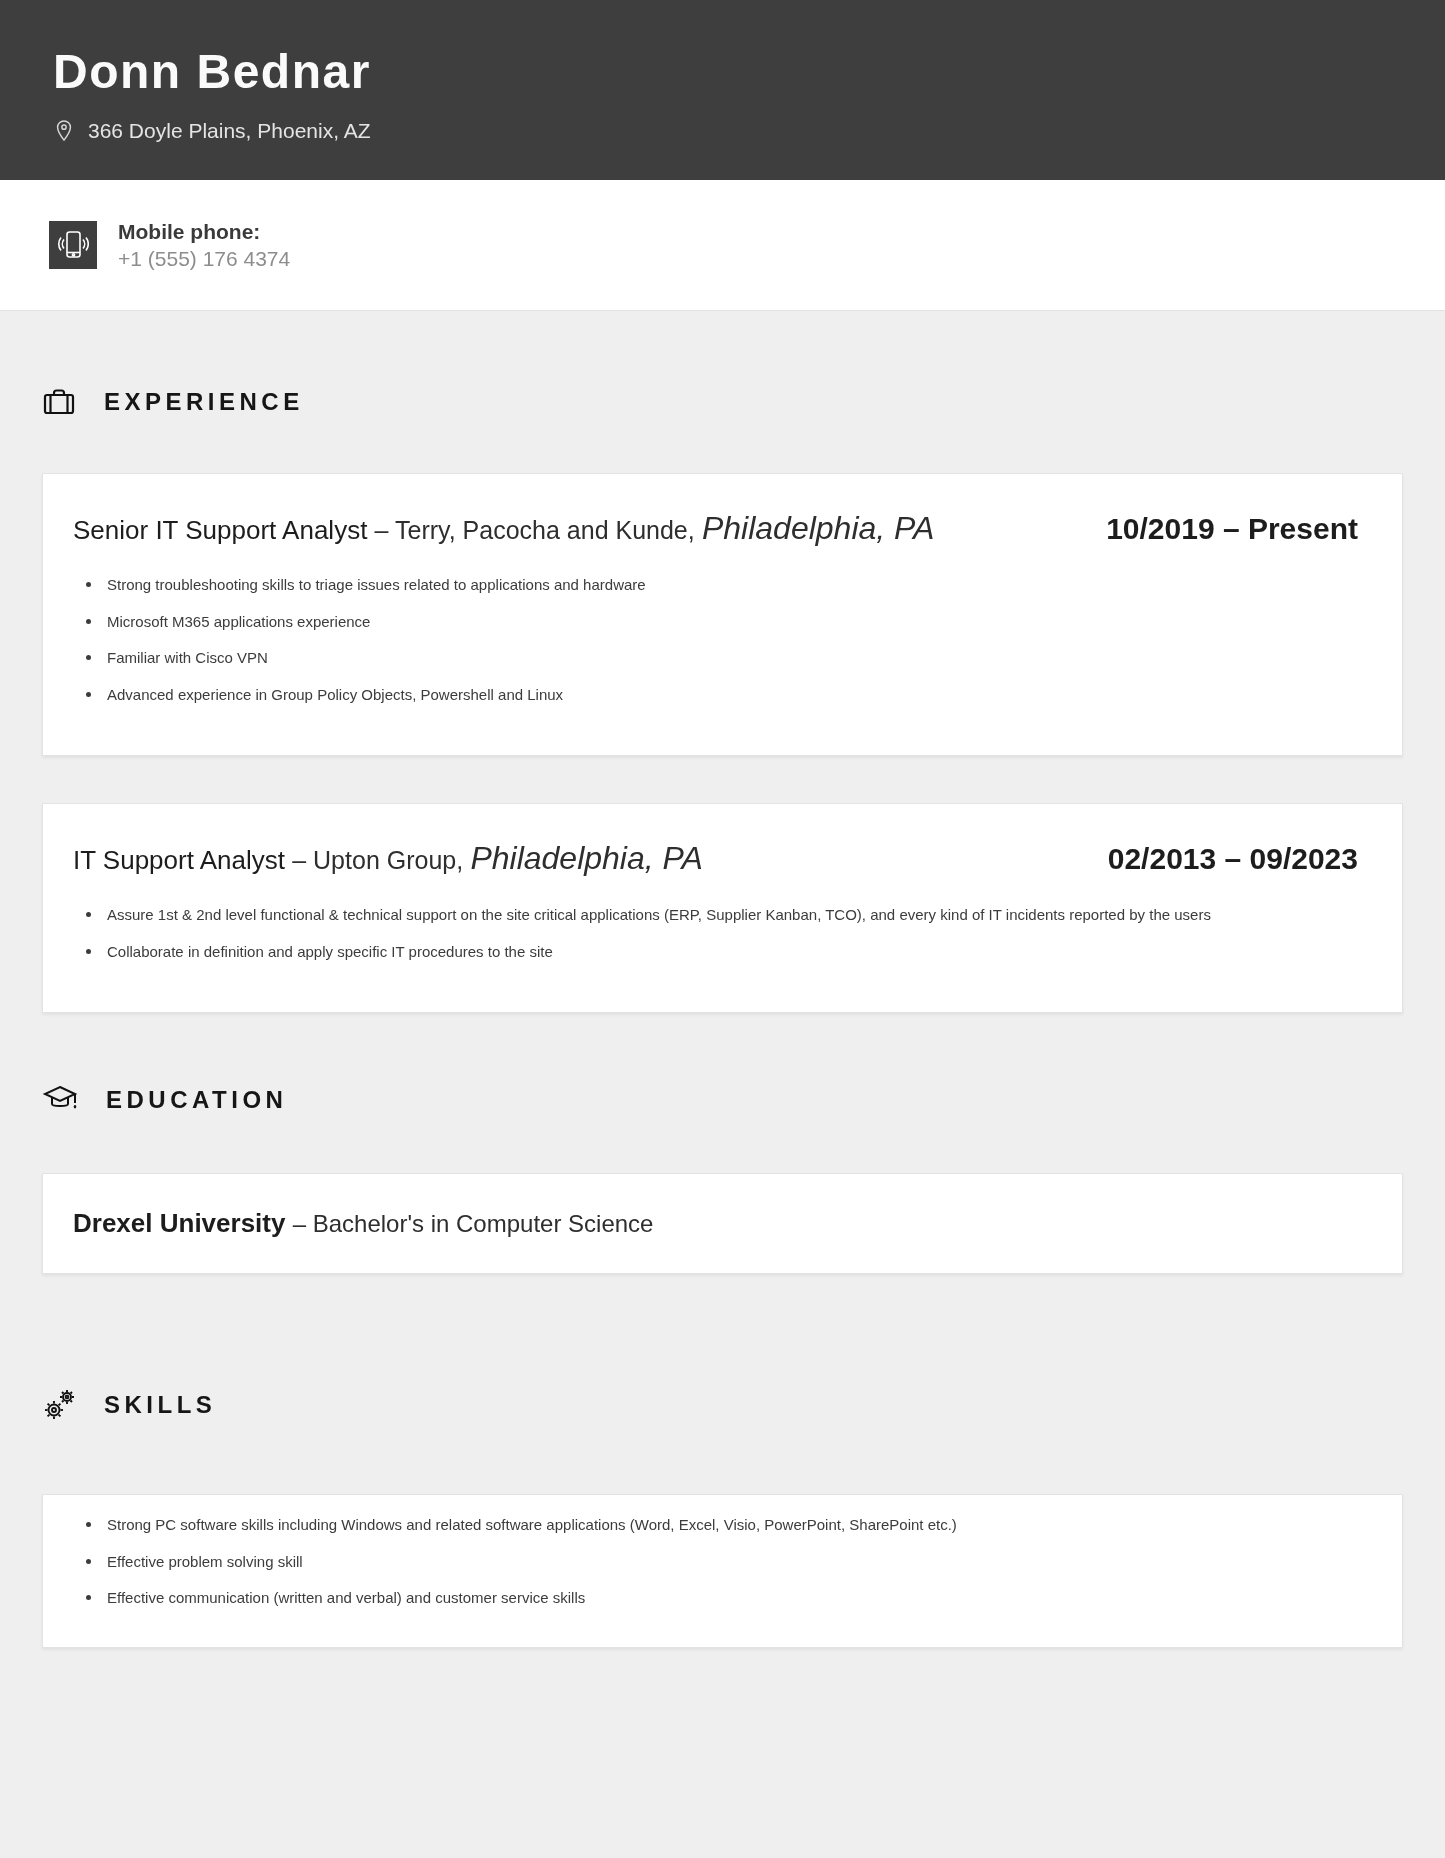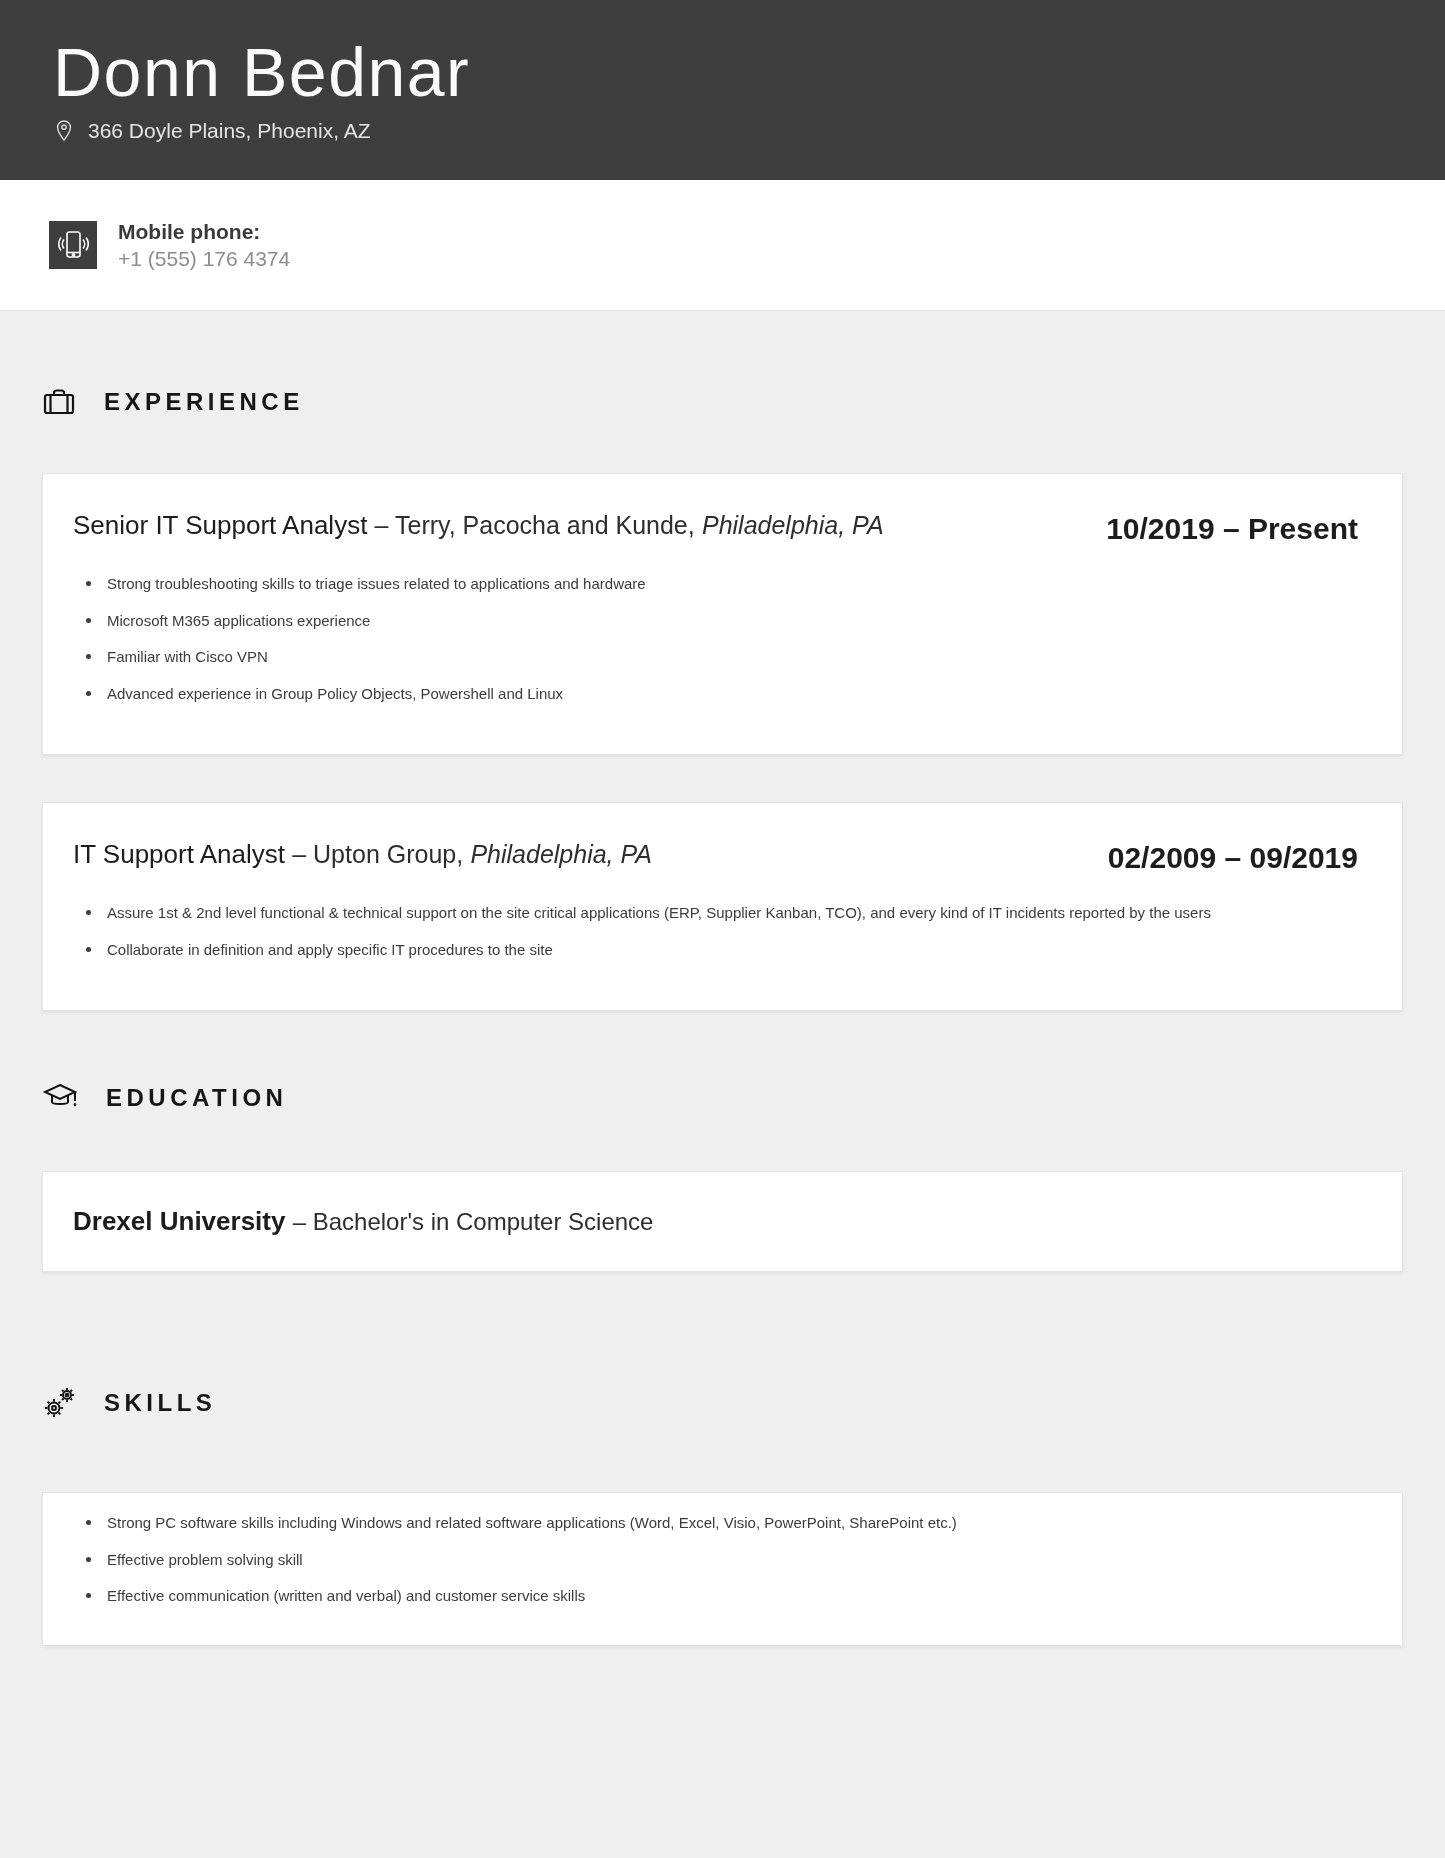--- a/index.html
+++ b/index.html
@@ -11,22 +11,22 @@
     position:relative;
   }
 
   
   .header {
     height:180px;
     background:#3e3e3e;
     padding:40px 0 0 53px;
   }
   .name {
-    font-size:68px;
-    font-weight:400;
+    font-size:48px;
+    font-weight:700;
     letter-spacing:1.5px;
     color:#fafafa;
     line-height:64px;
   }
   .loc-row {
     margin-top:14px;
     display:flex;
     align-items:center;
     gap:13px;
     color:#e4e4e4;
@@ -81,21 +81,21 @@
   .job-card + .job-card { margin-top:47px; }
 
   .job-title-row {
     display:flex;
     justify-content:space-between;
     align-items:flex-start;
   }
   .job-title { font-size:26px; color:#242424; padding-right:30px; }
   .job-title .role { font-weight:400; color:#1d1d1d; }
   .job-title .company { font-weight:400; font-size:25px; color:#2e2e2e; }
-  .job-title .place { font-style:italic; font-size:25px; color:#2e2e2e; }
+  .job-title .place { font-style:italic; font-size:32px; color:#2e2e2e; }
   .job-dates {
     font-size:30px;
     font-weight:600;
     color:#1d1d1d;
     white-space:nowrap;
     margin-top:2px;
   }
 
   ul.bullets {
     margin-top:20px;
@@ -185,21 +185,21 @@
     </ul>
   </div>
 
   <div class="card job-card">
     <div class="job-title-row">
       <div class="job-title">
         <span class="role">IT Support Analyst</span>
         <span class="company">– Upton Group,</span>
         <span class="place">Philadelphia, PA</span>
       </div>
-      <div class="job-dates">02/2009 – 09/2019</div>
+      <div class="job-dates">02/2013 – 09/2023</div>
     </div>
     <ul class="bullets">
       <li>Assure 1st &amp; 2nd level functional &amp; technical support on the site critical applications (ERP, Supplier Kanban, TCO), and every kind of IT incidents reported by the users</li>
       <li>Collaborate in definition and apply specific IT procedures to the site</li>
     </ul>
   </div>
 
   <div class="section-heading heading-education">
     <span class="icon-wrap">
       <svg width="36" height="34" viewBox="0 0 36 34" fill="none" stroke="#111111" stroke-width="2">

